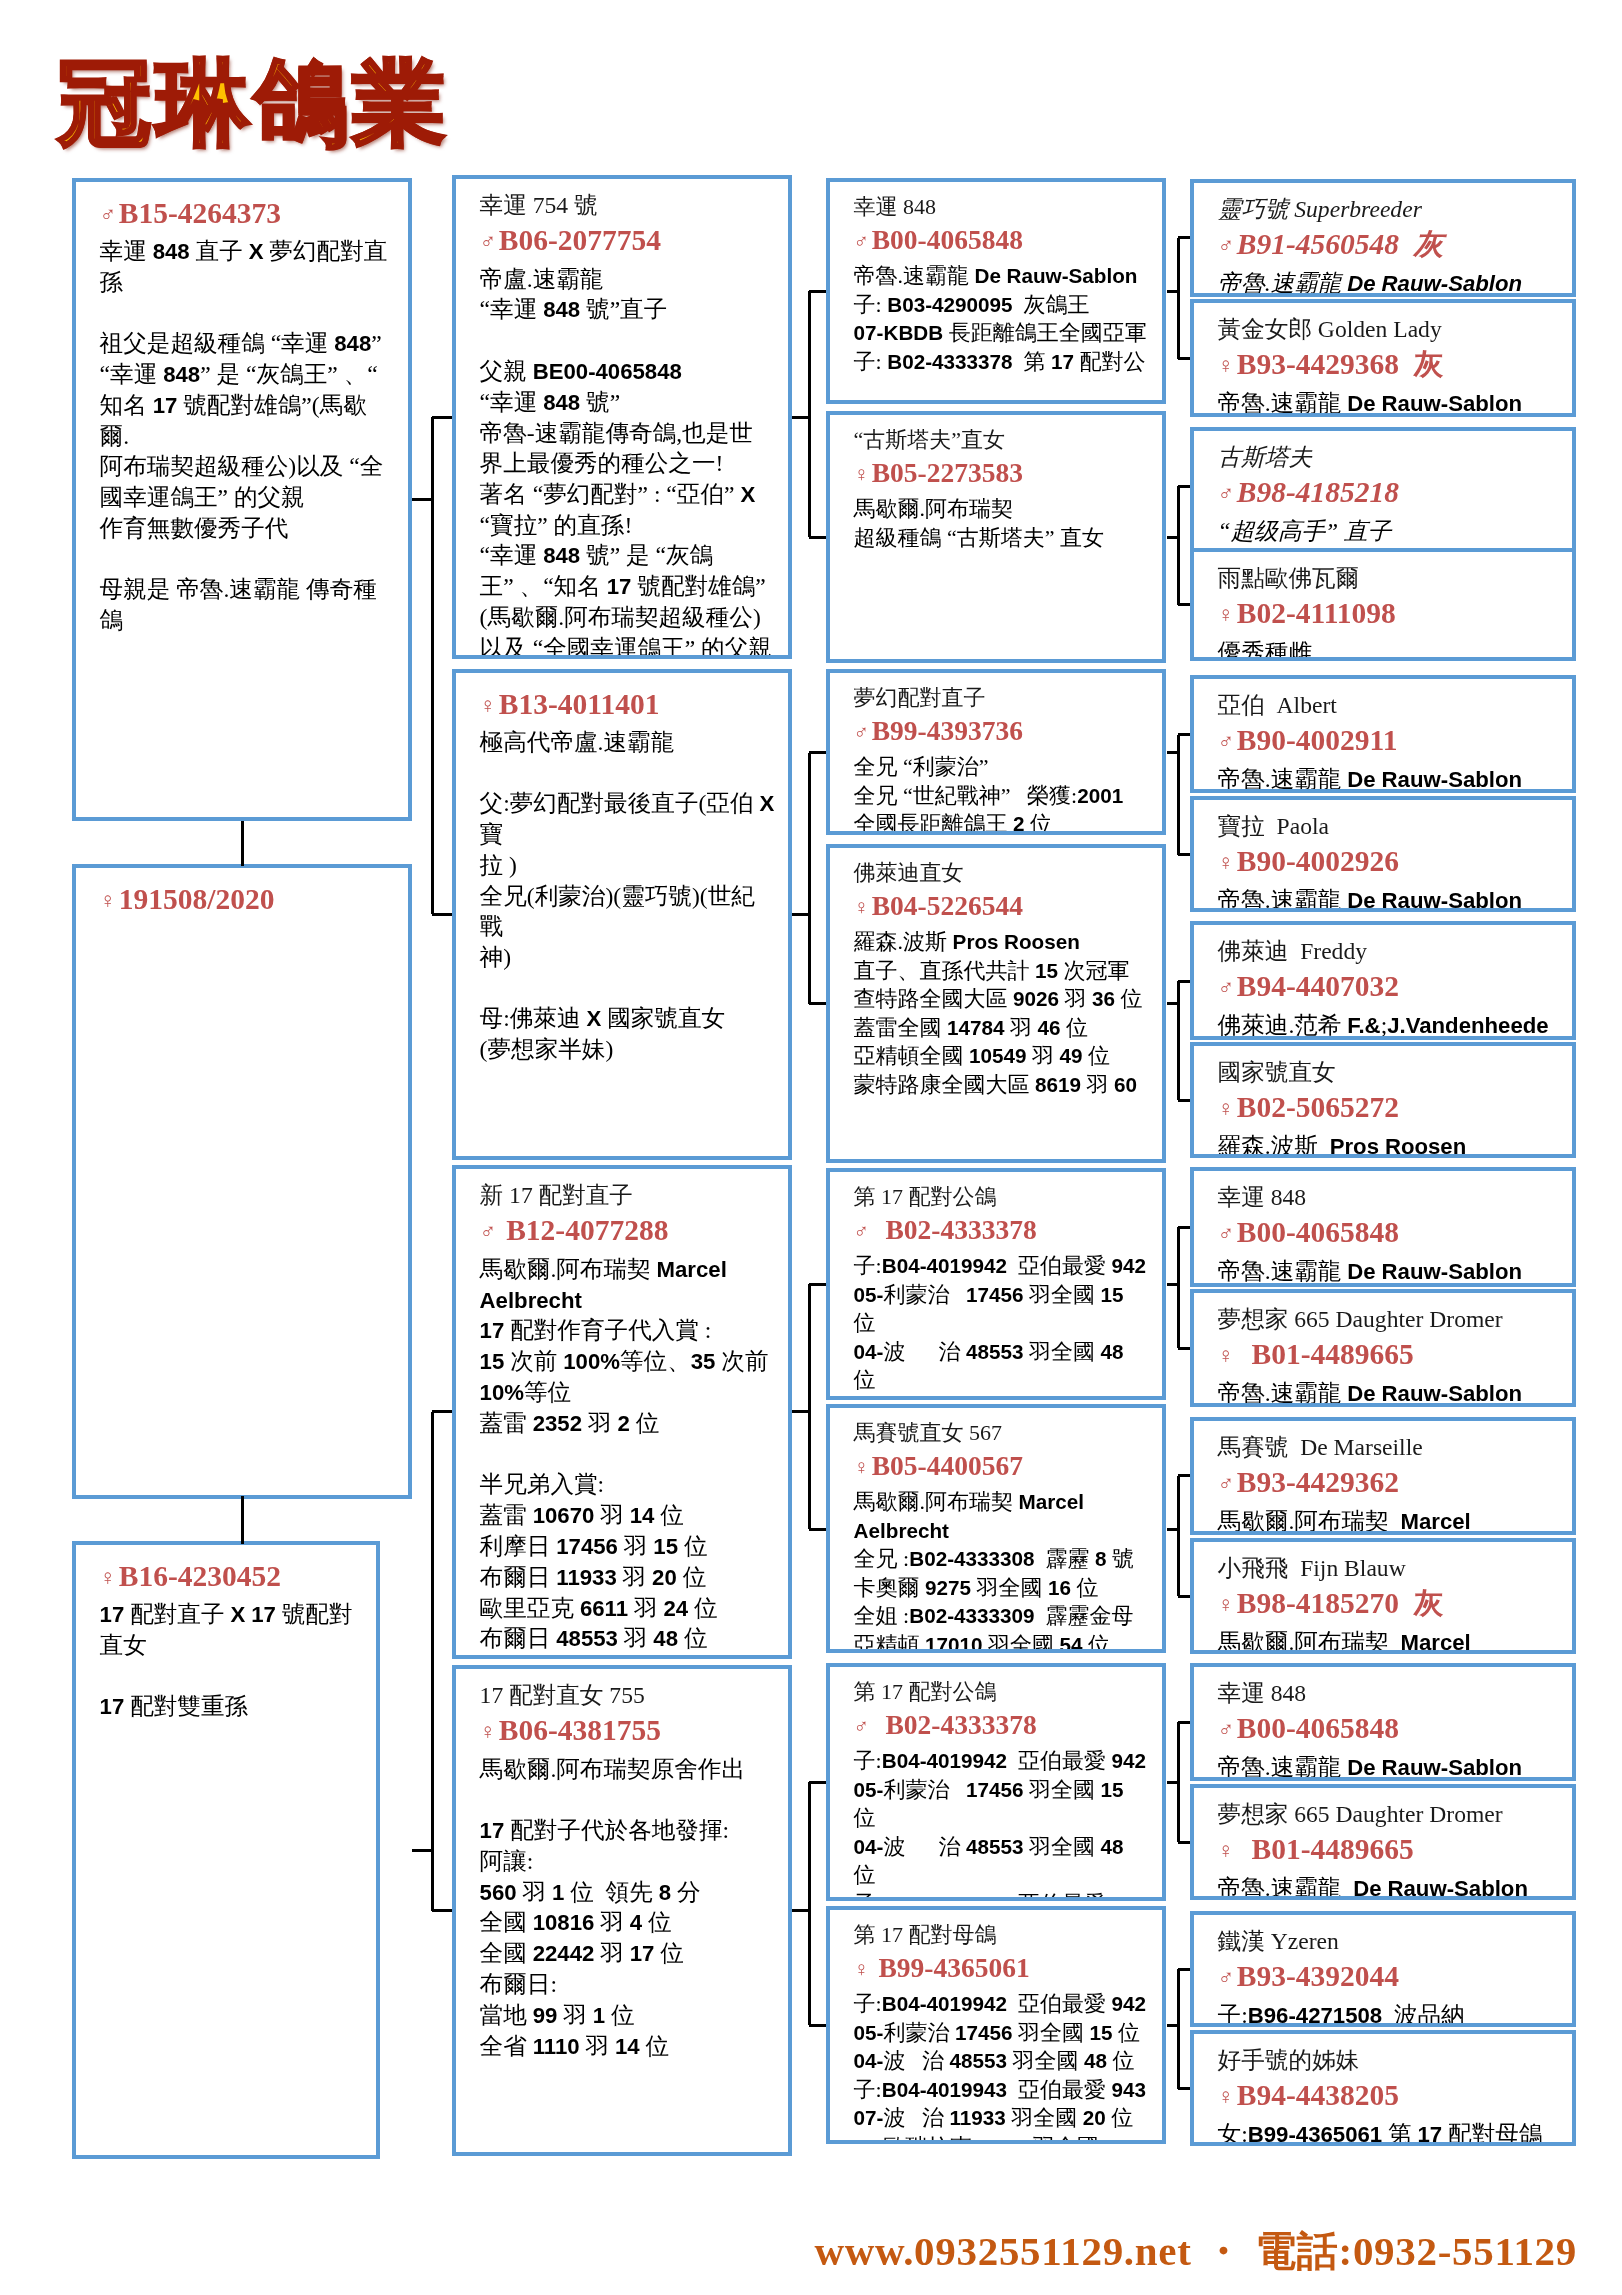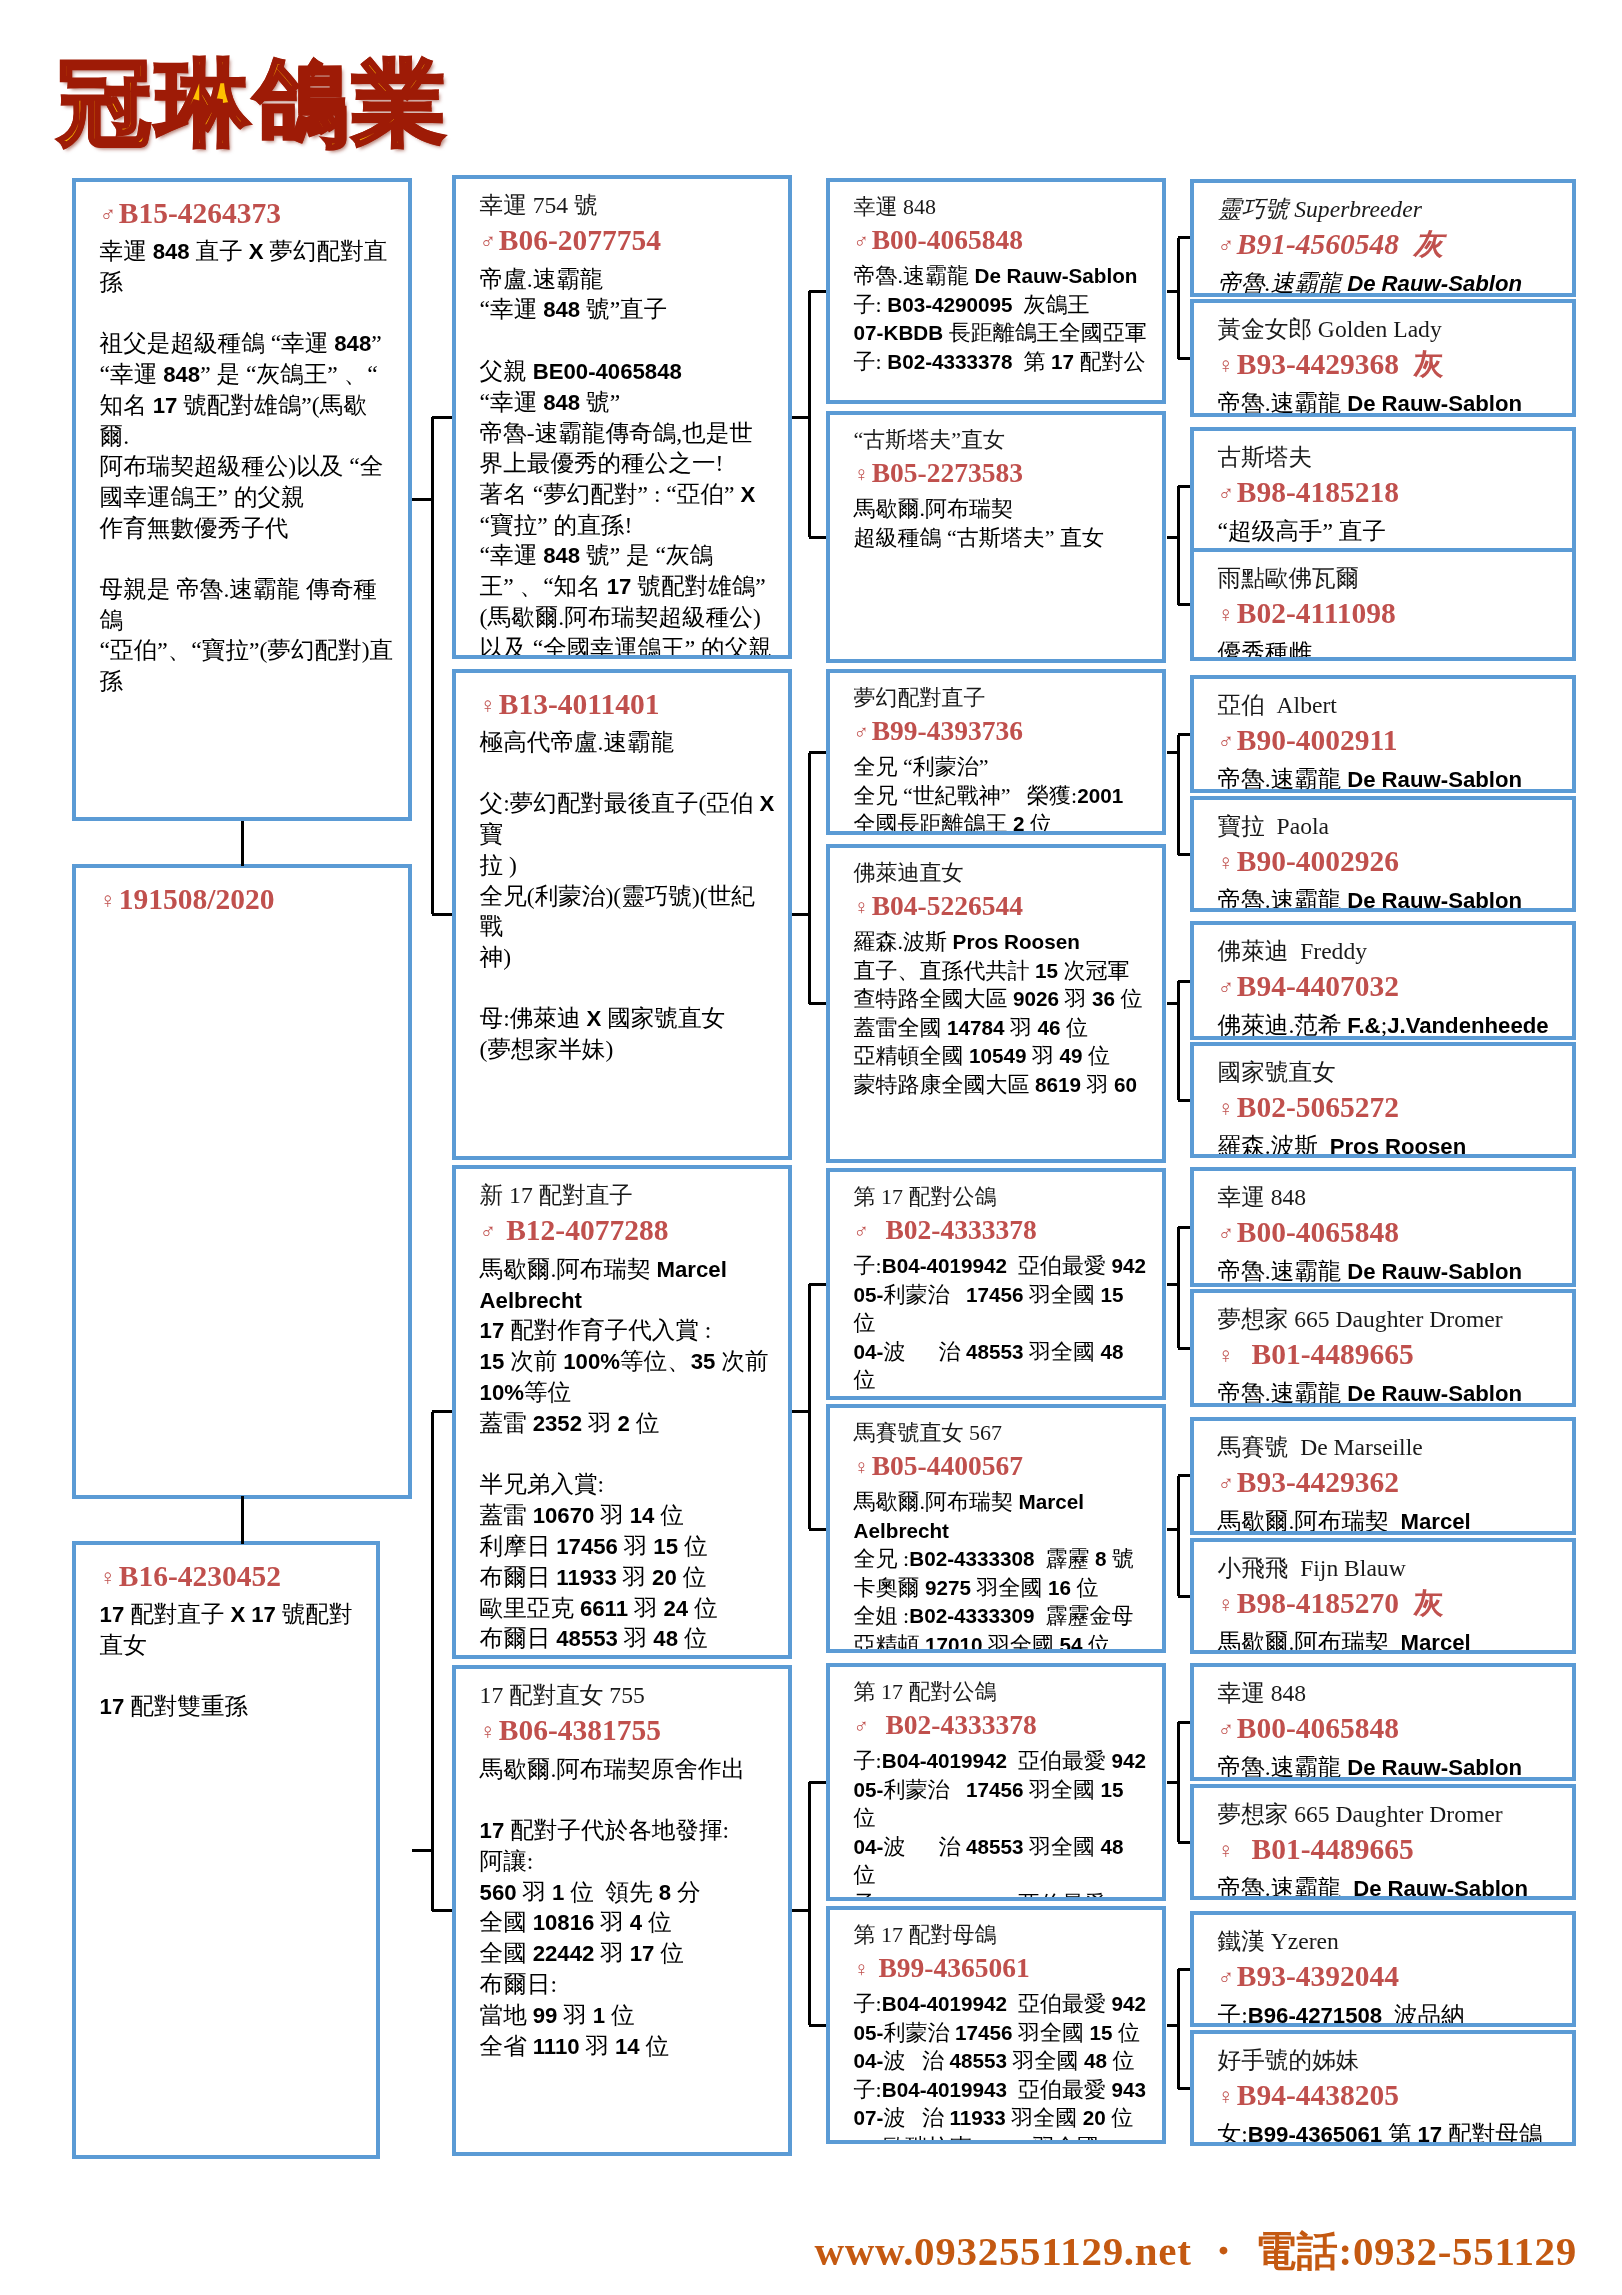--- a/index.html
+++ b/index.html
@@ -42,21 +42,20 @@
         <div class="line ln-n">幸運 <b>848</b> 直子 <b>X</b> 夢幻配對直孫</div>
         <div class="line ln-g"></div>
         <div class="line ln-n">祖父是超級種鴿 “幸運 <b>848</b>”</div>
         <div class="line ln-n">“幸運 <b>848</b>” 是 “灰鴿王” 、“</div>
         <div class="line ln-n">知名 <b>17</b> 號配對雄鴿”(馬歇爾.</div>
         <div class="line ln-n">阿布瑞契超級種公)以及 “全</div>
         <div class="line ln-n">國幸運鴿王” 的父親</div>
         <div class="line ln-n">作育無數優秀子代</div>
         <div class="line ln-g"></div>
         <div class="line ln-n">母親是 帝魯.速霸龍 傳奇種鴿</div>
-        <div class="line ln-n">“亞伯”、“寶拉”(夢幻配對)直孫</div>
       </div>
       <div class="box ca" style="left: 72px; top: 864px; width: 340px; height: 635px;">
         <div class="line ln-r"><span class="sex">♀</span>191508/2020</div>
       </div>
       <div class="box ca" style="left: 72px; top: 1541px; width: 308px; height: 618px;">
         <div class="line ln-r"><span class="sex">♀</span>B16-4230452</div>
         <div class="line ln-n"><b>17</b> 配對直子 <b>X</b> <b>17</b> 號配對直女</div>
         <div class="line ln-g"></div>
         <div class="line ln-n"><b>17</b> 配對雙重孫</div>
       </div>
@@ -193,21 +192,21 @@
       <div class="box cd" style="left: 1190px; top: 179px; width: 386px; height: 118px; font-style: italic;">
         <div class="line ln-t">靈巧號 Superbreeder</div>
         <div class="line ln-r"><span class="sex">♂</span>B91-4560548  灰</div>
         <div class="line ln-s">帝魯.速霸龍 <b>De</b> <b>Rauw-Sablon</b></div>
       </div>
       <div class="box cd" style="left: 1190px; top: 299px; width: 386px; height: 118px;">
         <div class="line ln-t">黃金女郎 Golden Lady</div>
         <div class="line ln-r"><span class="sex">♀</span>B93-4429368  灰</div>
         <div class="line ln-s">帝魯.速霸龍 <b>De</b> <b>Rauw-Sablon</b></div>
       </div>
-      <div class="box cd" style="left: 1190px; top: 427px; width: 386px; height: 129px;">
+      <div class="box cd" style="left: 1190px; top: 427px; width: 386px; height: 129px; font-style: italic;">
         <div class="line ln-t">古斯塔夫</div>
         <div class="line ln-r"><span class="sex">♂</span>B98-4185218</div>
         <div class="line ln-n">“超级高手” 直子</div>
       </div>
       <div class="box cd" style="left: 1190px; top: 548px; width: 386px; height: 113px;">
         <div class="line ln-t">雨點歐佛瓦爾</div>
         <div class="line ln-r"><span class="sex">♀</span>B02-4111098</div>
         <div class="line ln-n">優秀種雌</div>
       </div>
       <div class="box cd" style="left: 1190px; top: 675px; width: 386px; height: 118px;">

